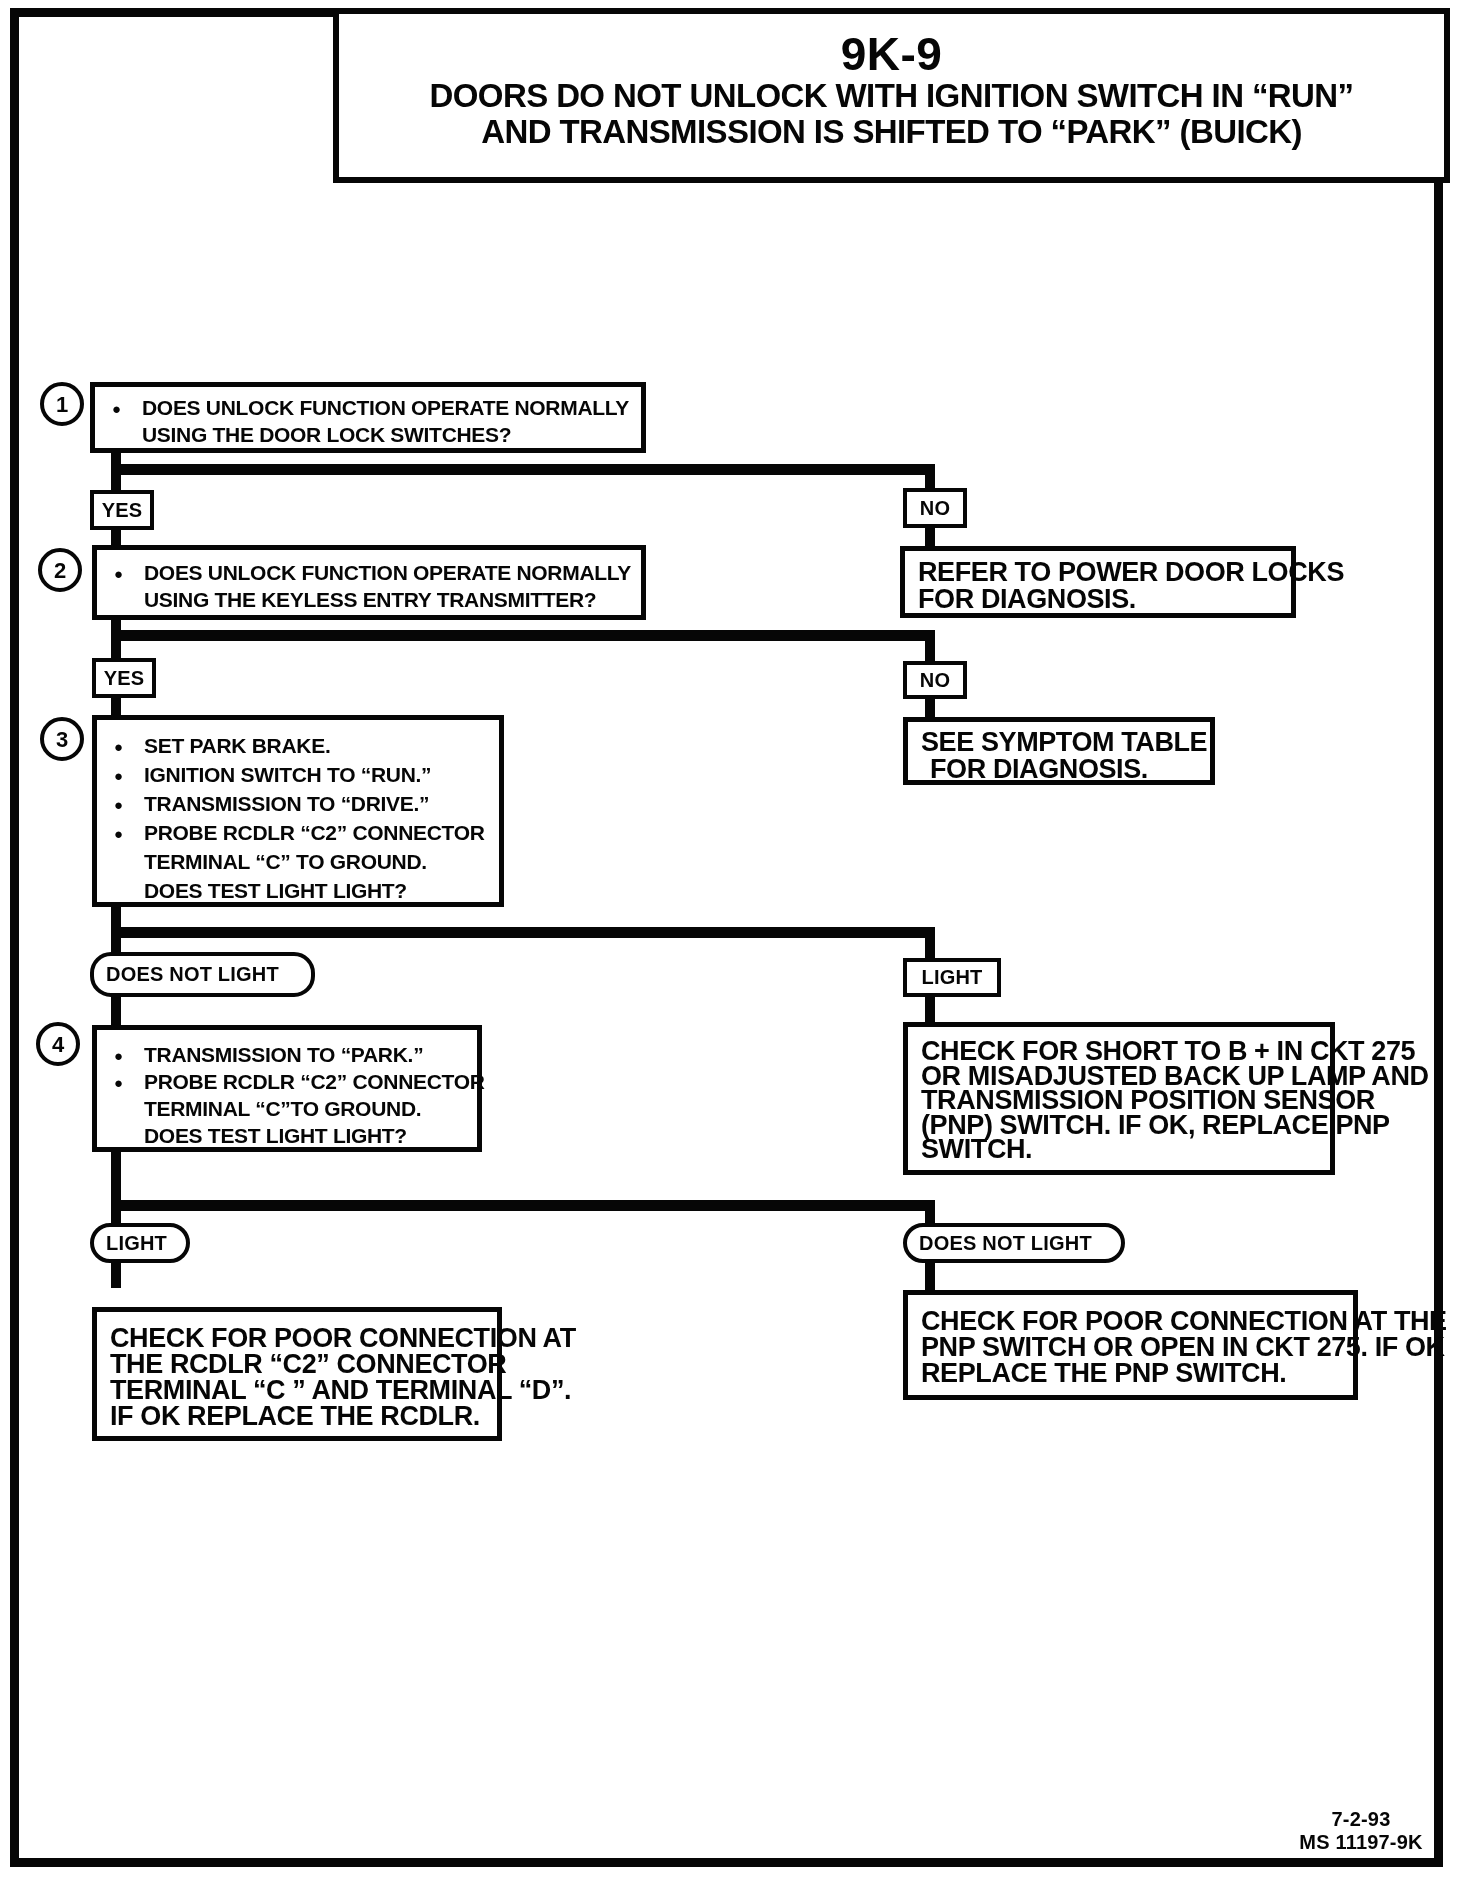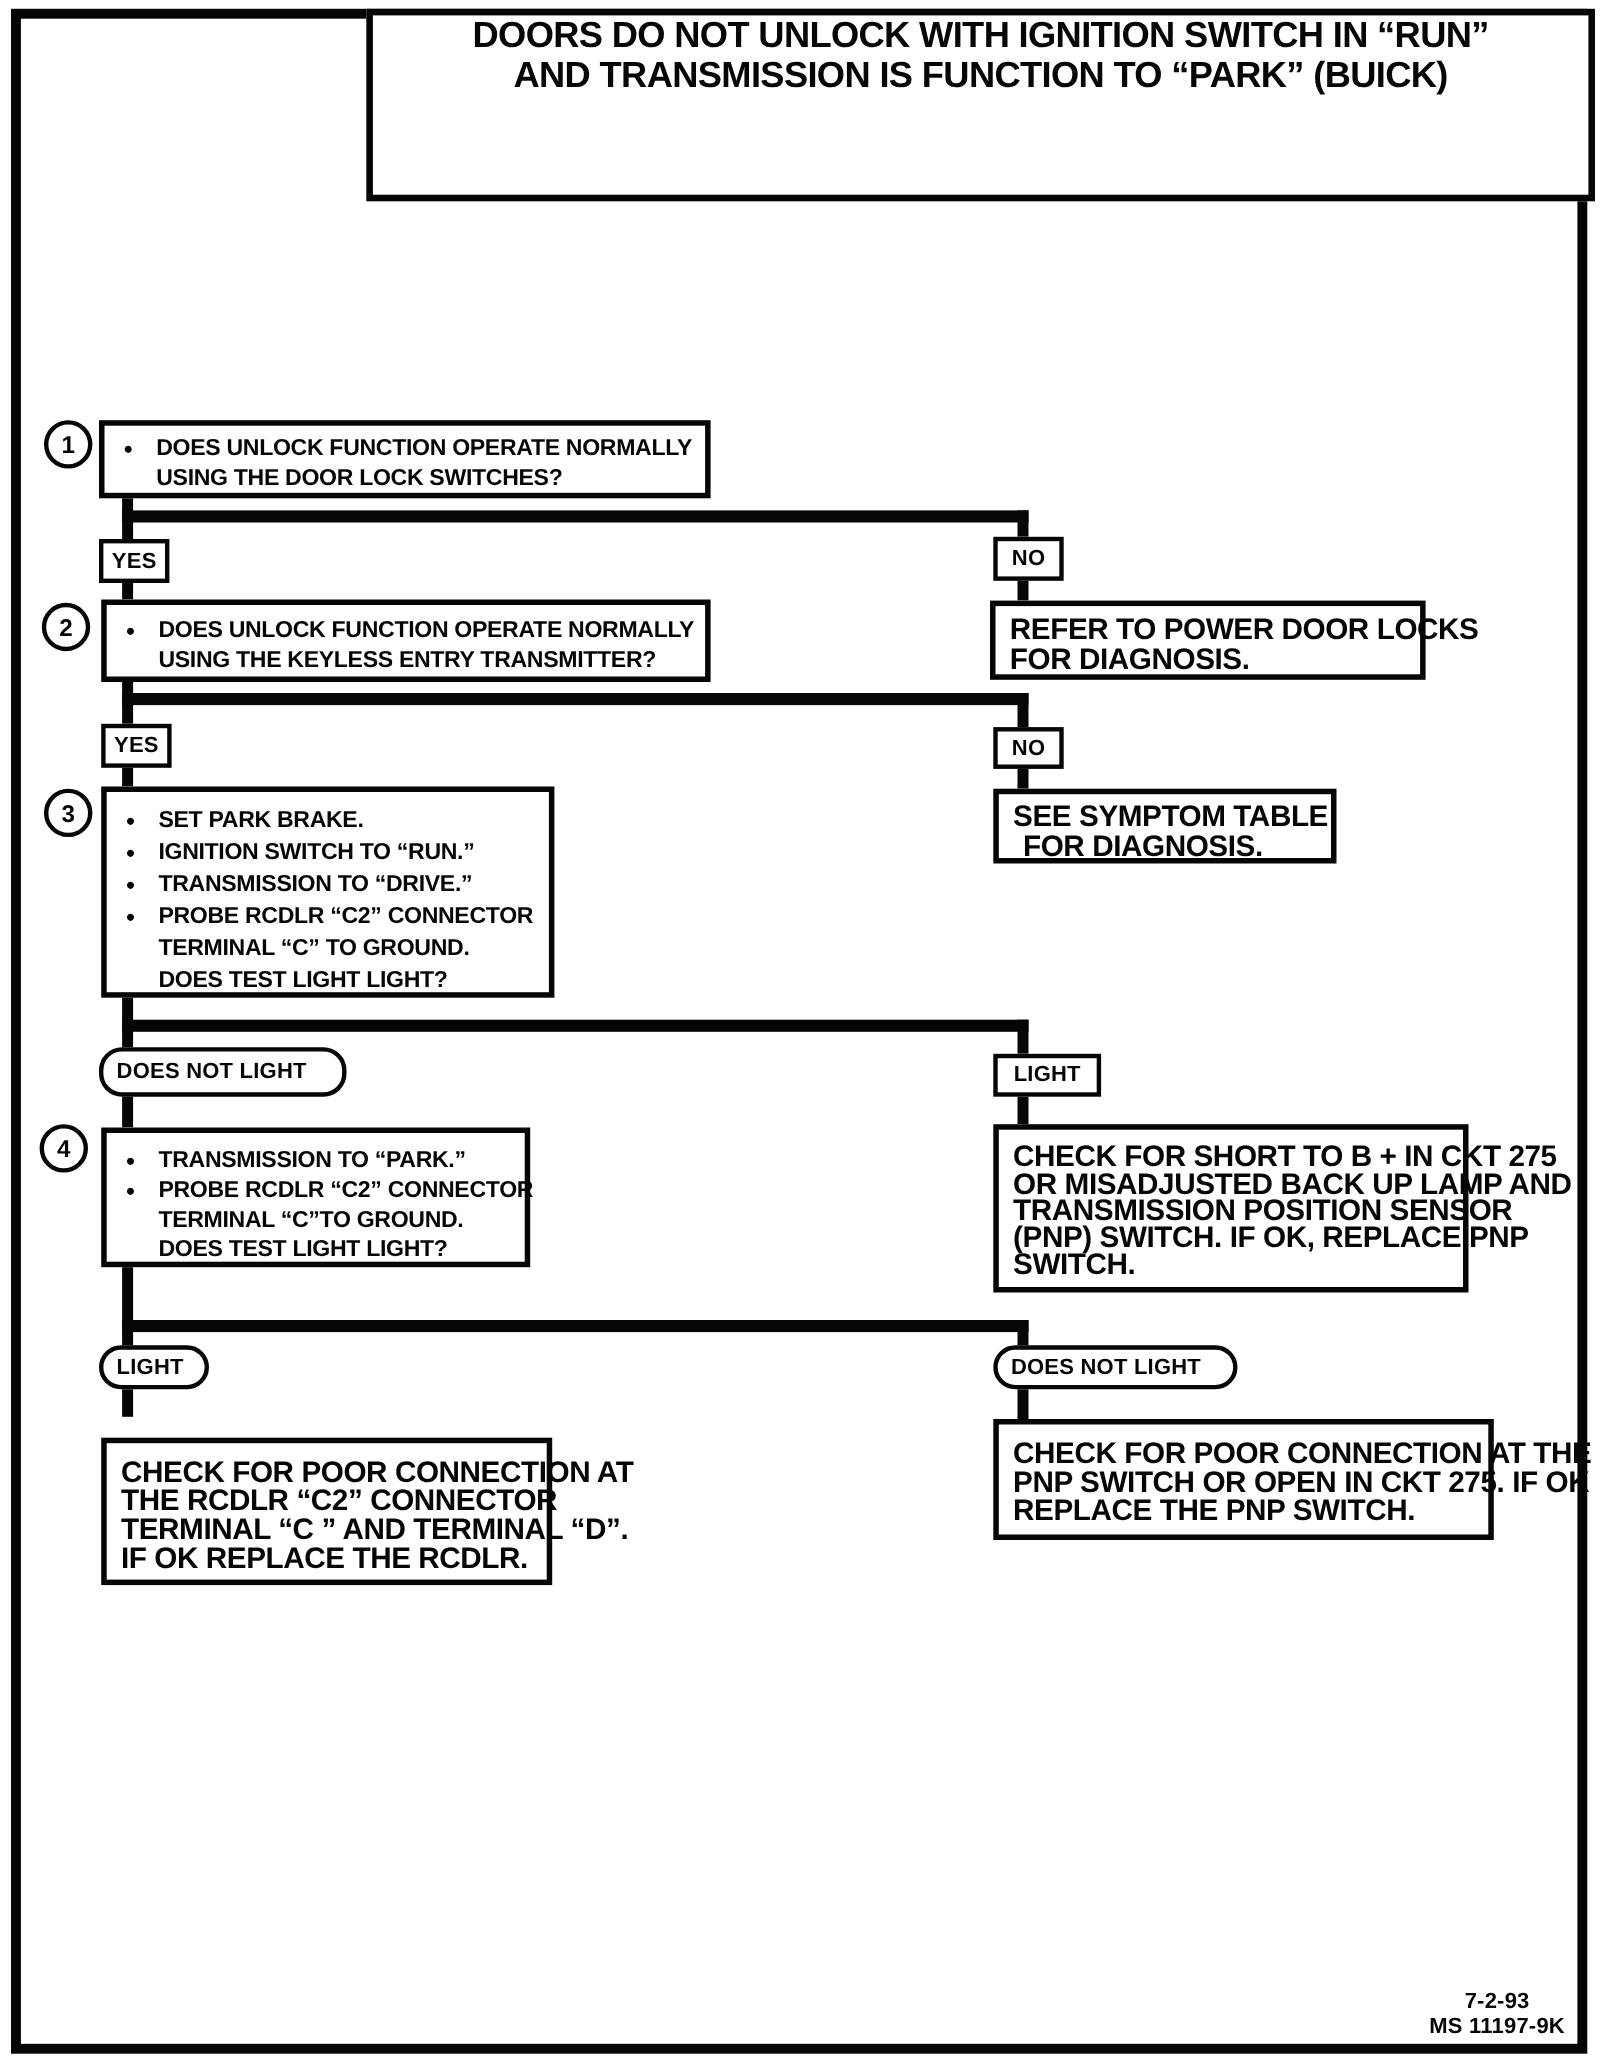--- a/index.html
+++ b/index.html
@@ -61,22 +61,23 @@
     font-size:20px;font-weight:bold;line-height:23px;letter-spacing:0.2px;
   }
 </style>
 </head>
 <body>
 
 <div class="page">
   <div class="page-border"></div>
 
   <div class="title-box">
+    <div class="title-code">9K-9</div>
     <div class="title-line">DOORS DO NOT UNLOCK WITH IGNITION SWITCH IN “RUN”</div>
-    <div class="title-line">AND TRANSMISSION IS FUNCTION TO “PARK” (BUICK)</div>
+    <div class="title-line">AND TRANSMISSION IS SHIFTED TO “PARK” (BUICK)</div>
   </div>
 
   <div class="circle" style="left:40px;top:382px;">1</div>
   <div class="step-box" style="left:90px;top:382px;width:556px;height:71px;padding-top:7px;">
     <div class="line bullet" style="line-height:27px;">DOES UNLOCK FUNCTION OPERATE NORMALLY</div>
     <div class="line" style="line-height:27px;">USING THE DOOR LOCK SWITCHES?</div>
   </div>
 
   <div class="ln" style="left:111px;top:453px;width:10px;height:37px;"></div>
   <div class="ln" style="left:111px;top:464px;width:824px;height:11px;"></div>

